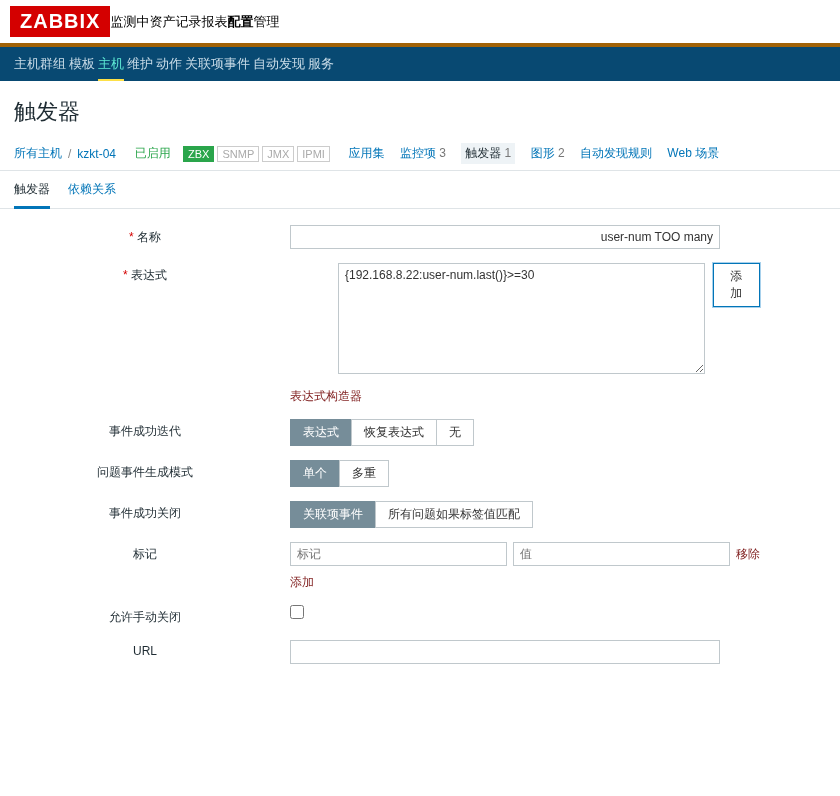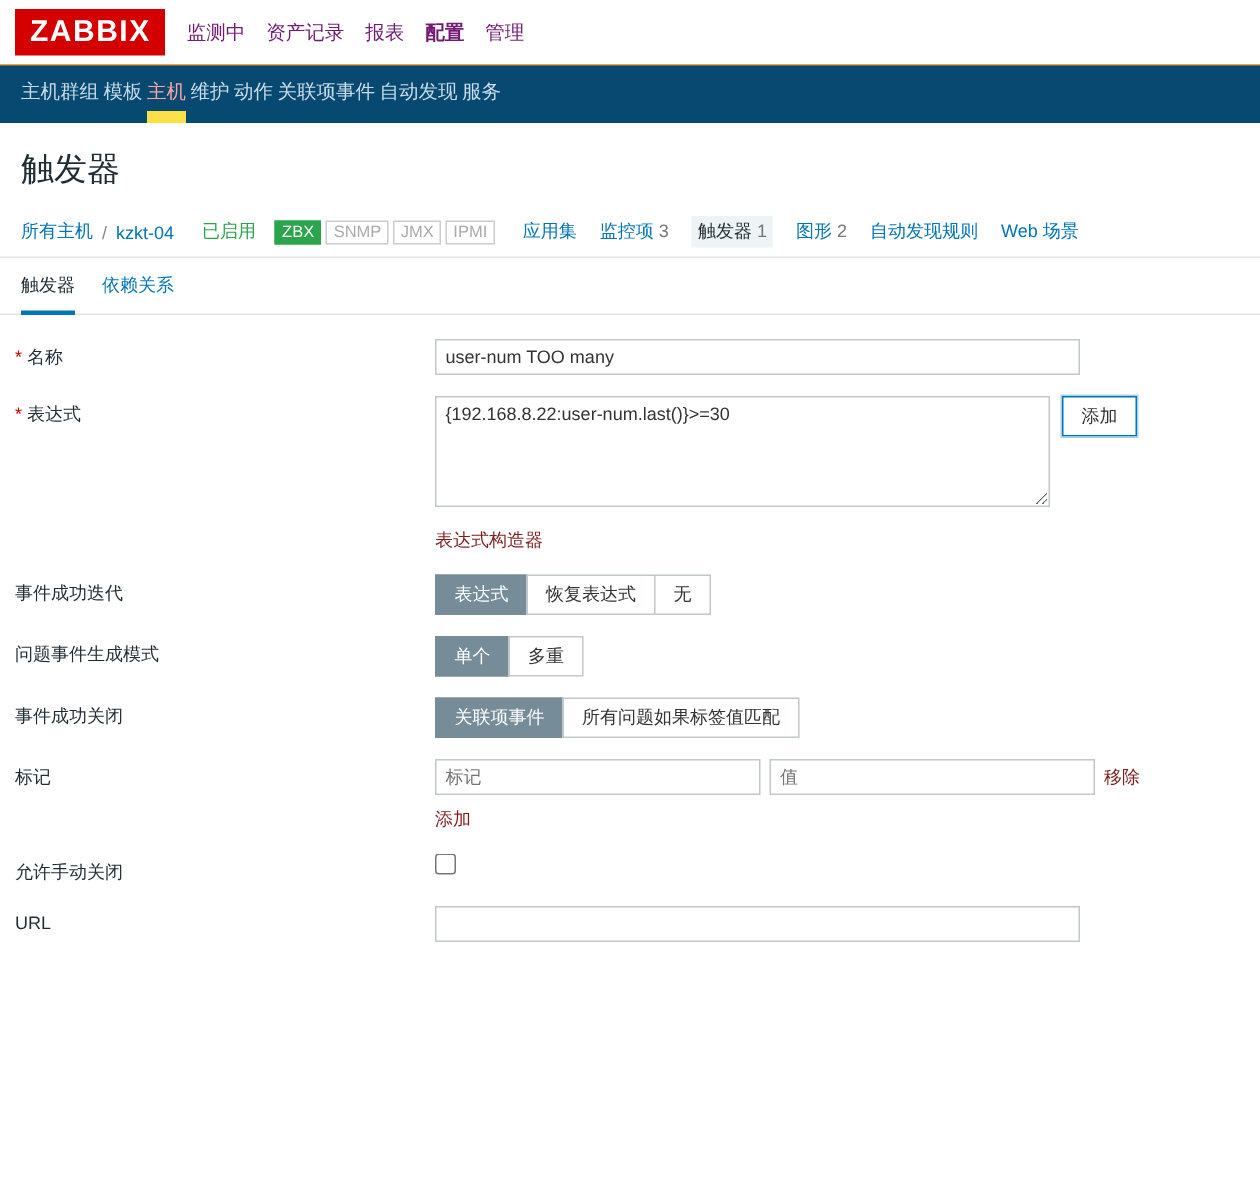--- a/index.html
+++ b/index.html
@@ -1,38 +1,38 @@
 <!DOCTYPE html>
 <html><head>
 <meta charset="utf-8">
 <style>
 *{box-sizing:border-box;margin:0;padding:0;font-family:Arial,"Microsoft YaHei",sans-serif}
 body{font-size:12px;color:#1f2c33;background:#fff}
 .logo{background:#d40000;color:#fff;font-weight:bold;font-size:20px;letter-spacing:1px;padding:4px 10px;display:inline-block}
-.topnav{display:flex;align-items:center;gap:14px;padding:6px 10px;background:#fff;border-bottom:1px solid #a16207}
-.topnav a{color:#701a75;text-decoration:none;font-size:13px;cursor:pointer}
+.topnav{display:flex;align-items:center;padding:6px 10px;background:#fff;border-bottom:4px solid #a16207}
+.topnav a{color:#000000;text-decoration:none;font-size:13px;cursor:pointer}
 .topnav a.active{font-weight:bold}
 .subnav{background:#084972;display:flex;gap:3px;padding:8px 14px}
 .subnav a{color:#c9dce8;text-decoration:none;font-size:13px;cursor:pointer}
-.subnav a.active{color:#fca5a5;border-bottom:8px solid #fde047;padding-bottom:4px;margin-bottom:-8px}
+.subnav a.active{color:#5eead4;border-bottom:2px solid #fde047;padding-bottom:4px;margin-bottom:-8px}
 .page-title{font-size:22px;padding:16px 14px 10px;color:#1f2c33}
 .crumb{display:flex;align-items:center;gap:6px;padding:6px 14px;border-bottom:1px solid #dfe4e7;flex-wrap:wrap;font-size:12px}
 .crumb a{color:#0275b8;text-decoration:none;cursor:pointer}
 .crumb .sep{color:#888}
 .en{color:#2aa54b}
 .badge{display:inline-block;padding:1px 4px;font-size:11px;border:1px solid #ccc;color:#aaa;margin-left:-3px}
 .badge.zbx{background:#2aa54b;color:#fff;border-color:#2aa54b}
 .crumb .cnt{color:#777}
 .crumb .cur{background:#eef3f6}
 .tabs{display:flex;gap:18px;padding:10px 14px 0;border-bottom:1px solid #dfe4e7}
 .tabs a{color:#0275b8;text-decoration:none;padding-bottom:8px;cursor:pointer}
 .tabs a.active{color:#1f2c33;border-bottom:3px solid #0275b8;margin-bottom:-1px}
 .form{padding:16px 10px 30px}
 .row{display:flex;align-items:flex-start;margin-bottom:14px}
-.lbl{width:280px;text-align:left;padding-right:10px;padding-top:4px;color:#1f2c33}
+.lbl{width:280px;text-align:center;padding-right:10px;padding-top:4px;color:#1f2c33}
 .req::before{content:"* ";color:#d40000}
 .ctl{flex:1;display:flex;align-items:flex-start;gap:8px;max-width:470px}
 input[type=text],textarea{border:1px solid #c0c8cc;padding:4px 6px;font-size:12px;color:#333;width:100%}
 textarea{resize:both}
 .seg{display:flex}
 .seg button{border:1px solid #c0c8cc;background:#fff;padding:4px 12px;font-size:12px;cursor:pointer;margin-left:-1px;color:#333}
 .seg button:first-child{margin-left:0}
 .seg button.sel{background:#768d99;color:#fff;border-color:#768d99}
 .seg button.warn{background:#f0932b;color:#fff;border-color:#f0932b}
 .btn{border:1px solid #c0c8cc;background:#fff;padding:4px 12px;cursor:pointer;font-size:12px;color:#333}
@@ -89,30 +89,30 @@
 <div class="tabs">
   <a class="active">触发器</a>
   <a>依赖关系</a>
 </div>
 
 <div class="form">
 
   <div class="row">
     <div class="lbl req">名称</div>
     <div class="ctl">
-        <input type="text" style="width: 430px;" value="user-num TOO many">
+        <input type="text" style="width: 430px; text-align: right;" value="user-num TOO many">
       </div>
   </div>
 
 
   <div class="row">
     <div class="lbl req">表达式</div>
     <div class="ctl" style="flex-direction:column;align-items:stretch">
       <div style="display:flex;gap:8px;align-items:flex-start">
-        <textarea style="width: 410px; height: 74px;">{192.168.8.22:user-num.last()}&gt;=30</textarea>
+        <textarea style="width: 410px; height: 111px; margin-left: 48px;">{192.168.8.22:user-num.last()}&gt;=30</textarea>
         <button class="btn focus">添加</button>
       </div>
       <a class="link" style="margin-top:6px">表达式构造器</a>
     </div>
   </div>
 
   <div class="row">
     <div class="lbl">事件成功迭代</div>
     <div class="ctl">
       <div class="seg">

